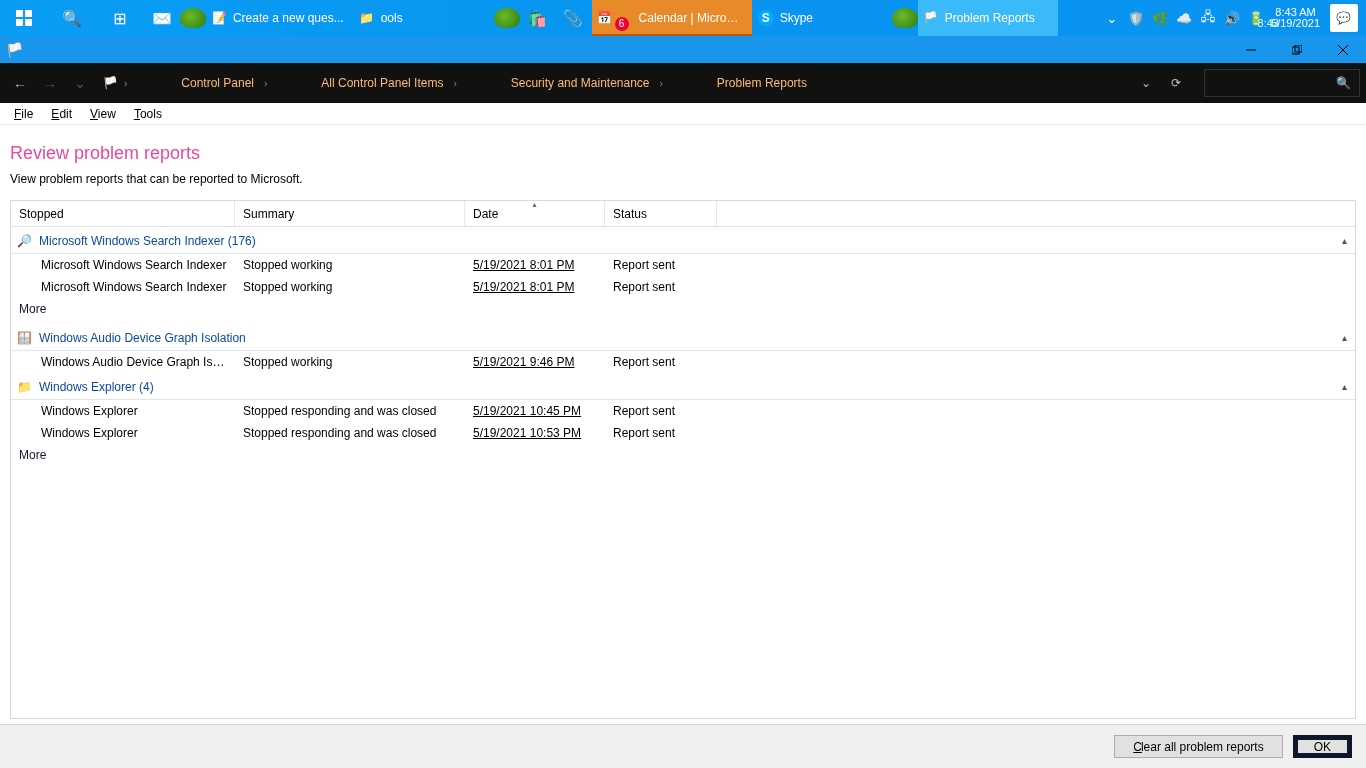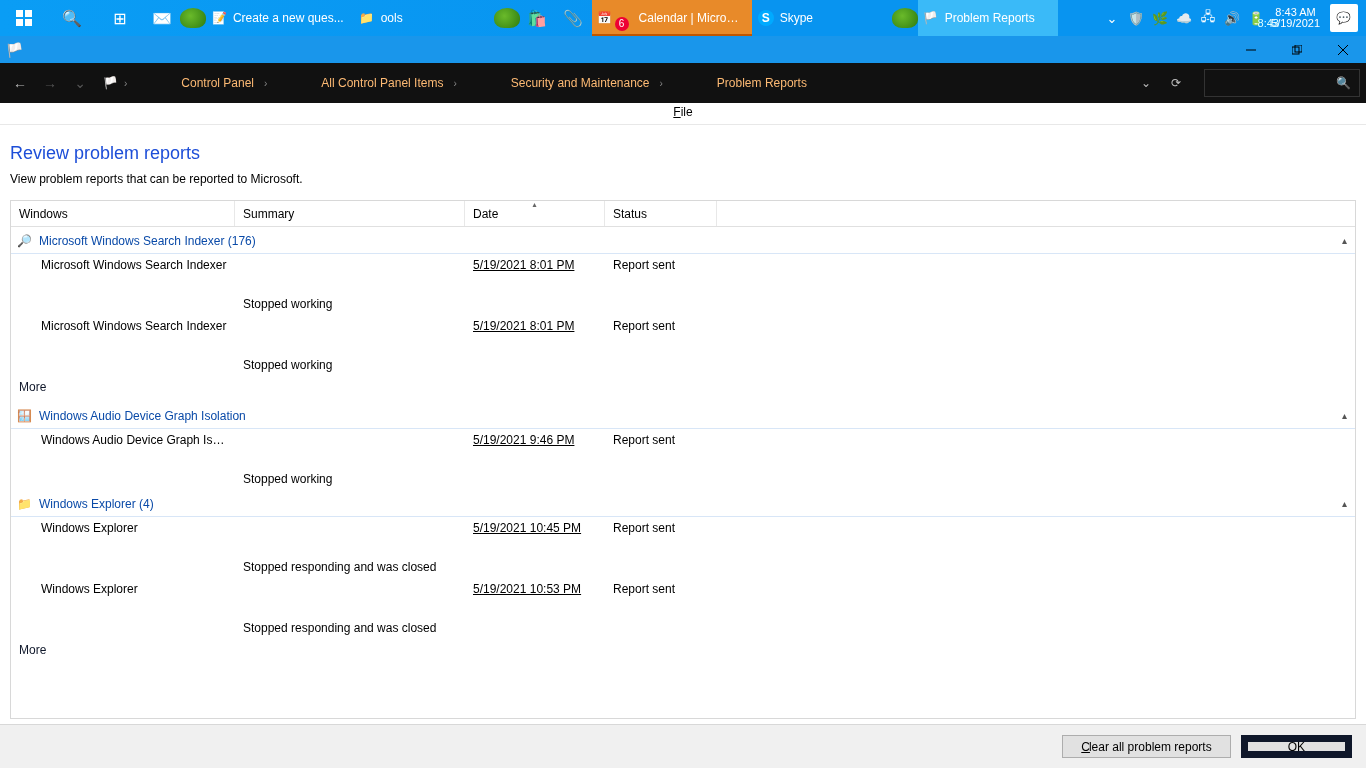--- a/index.html
+++ b/index.html
@@ -34,56 +34,56 @@
   .nav-arrow { width: 28px; height: 28px; display:flex; align-items:center; justify-content:center; color:#bbb; font-size:14px;}
   .nav-arrow.disabled { color:#555; }
   .addr-box { flex: 1; height: 28px; display:flex; align-items:center; background:#111; border:1px solid #111; padding: 0 6px; gap:4px; }
   .crumb { color:#fdba74; padding: 0 4px; margin-left: 44px; }
   .crumb-sep { color:#888; font-size:10px; padding:0 2px;}
   .addr-btn { width: 26px; height:26px; display:flex; align-items:center; justify-content:center; color:#bbb;}
   .searchbox { width: 156px; height: 28px; background:#111; border:1px solid #333; display:flex; align-items:center; justify-content:flex-end; padding:0 8px; margin-left:6px;}
   .search-icon { color:#bbb; font-size:12px;}
   
   
-  .menubar { height: 22px; background:#fff; border-bottom:1px solid #e8e8e8; display:flex; align-items:center; padding: 0 6px; gap: 2px; flex-direction: column;}
+  .menubar { height: 22px; background:#fff; border-bottom:1px solid #e8e8e8; display:flex; align-items:center; padding: 0 6px; gap: 2px;}
   .menuitem { padding: 2px 8px; }
   .menuitem u { text-decoration: underline; }
   
   
   .content { background:#fff; padding: 14px 10px 0 10px; height: calc(768px - 36px - 27px - 40px - 22px - 44px); position:relative;}
-  .page-title { color:#1d4ed8; font-size:18px; font-weight:400; margin: 4px 0 8px 0;}
+  .page-title { color:#ec4899; font-size:18px; font-weight:400; margin: 4px 0 8px 0;}
   .page-sub { font-size:12px; margin-bottom: 14px; }
   
   
   .listbox { border:1px solid #d8d8d8; height: calc(100% - 66px); overflow:auto; position:relative;}
   .list-header { display:flex; border-bottom:1px solid #e0e0e0; height: 26px; align-items:center; position:relative; background:#fff;}
   .col { padding: 0 8px; border-right:1px solid #e8e8e8; height:100%; display:flex; align-items:center; position:relative;}
   .col:last-child{border-right:none;}
   .col-source { width: 224px;}
   .col-summary{ width: 230px;}
   .col-date{ width: 140px;}
   .col-status{ width: 112px;}
   .col-rest{ flex:1;}
   .sort-ind { position:absolute; top:-1px; left:50%; transform:translateX(-50%); font-size:8px; color:#666;}
   
   .group-header { display:flex; align-items:center; padding: 6px 4px 4px 6px; color:#0a4aa8; gap:6px; border-bottom: 1px solid #d8e6f7; position:relative;}
   .group-header .collapse { position:absolute; right:8px; top:8px; color:#555; font-size:10px;}
   .group-icon { width:16px; height:16px; display:inline-flex; align-items:center; justify-content:center; font-size:12px;}
   .row { display:flex; padding: 2px 0; }
   .cell { padding: 2px 8px;}
   .cell-source{ width:224px; padding-left: 30px;}
-  .cell-summary{ width:230px;margin-top:39px;}
+  .cell-summary{ width:230px;}
   .cell-date{ width:140px;text-decoration:underline;}
   .cell-status{ width:112px;}
   .more-link { color:#0f172a; padding: 4px 8px 8px 8px; display:block;}
   
   
   .bottombar { height:44px; background:#f0f0f0; border-top:1px solid #d8d8d8; display:flex; align-items:center; justify-content:flex-end; padding: 0 14px; gap:10px;}
   .btn { height:23px; padding: 0 18px; background:#e1e1e1; border:1px solid #adadad; font-size:12px; display:flex; align-items:center; justify-content:center;}
-  .btn.primary { border:7px solid #0f172a; padding:0 40px;}
+  .btn.primary { border:5px solid #0f172a; padding:0 16px;}
   
   .ellip{ overflow:hidden; white-space:nowrap; text-overflow:ellipsis;}
   .badge6{ display:inline-block; background:#e03; color:#fff; border-radius:50%; width:14px; height:14px; font-size:10px; text-align:center; line-height:14px; position:relative; top:6px; left:-4px;}
 </style>
 </head>
 <body>
 
 <div class="taskbar">
   <div class="taskbar-left">
     <div class="tb-icon">
@@ -194,21 +194,21 @@
   <div class="menuitem"><u>E</u>dit</div>
   <div class="menuitem"><u>V</u>iew</div>
   <div class="menuitem"><u>T</u>ools</div>
 </div>
 
 <div class="content">
   <div class="page-title">Review problem reports</div>
   <div class="page-sub">View problem reports that can be reported to Microsoft.</div>
   <div class="listbox">
     <div class="list-header">
-      <div class="col col-source">Windows</div>
+      <div class="col col-source">Stopped</div>
       <div class="col col-summary">Summary</div>
       <div class="col col-date">
           <span>Date</span>
           <span class="sort-ind">▴</span>
         </div>
       <div class="col col-status">Status</div>
       <div class="col col-rest"></div>
     </div>
 
     <div class="group-header">

